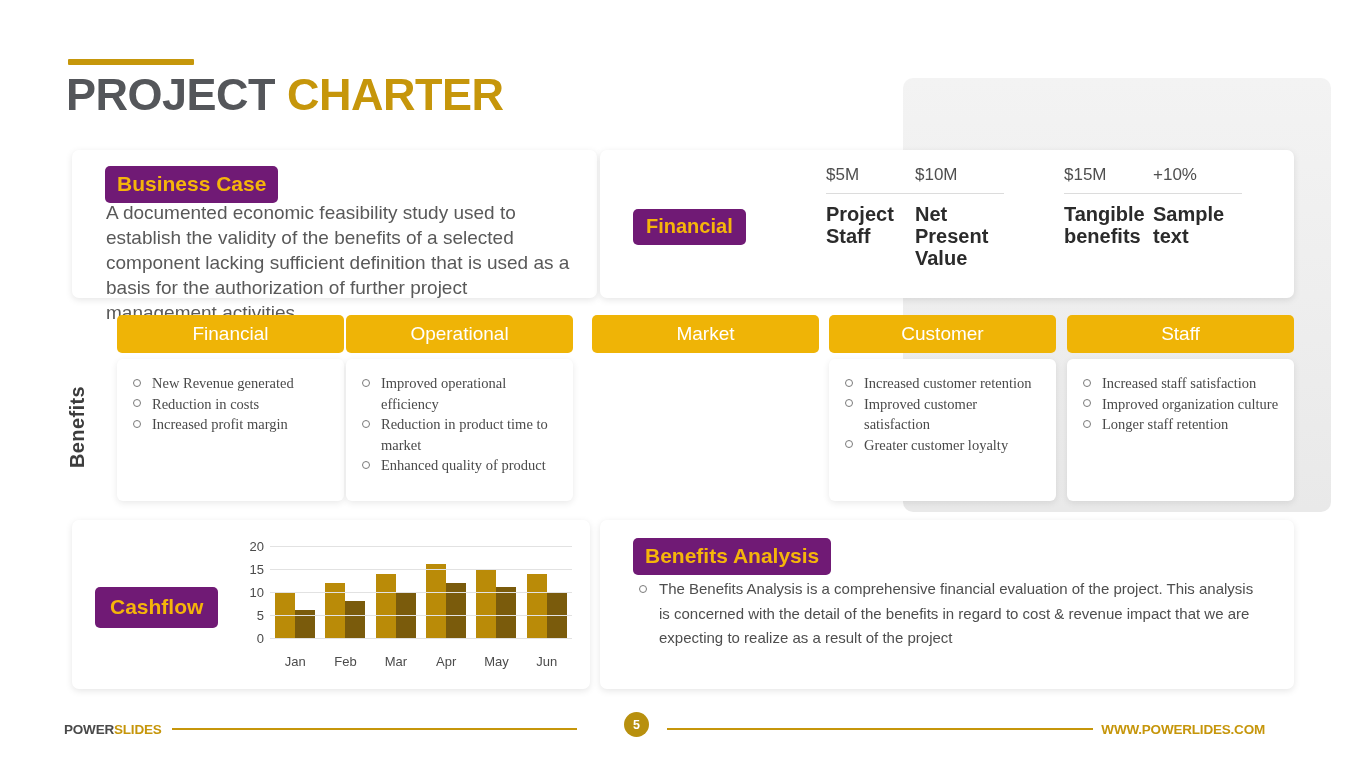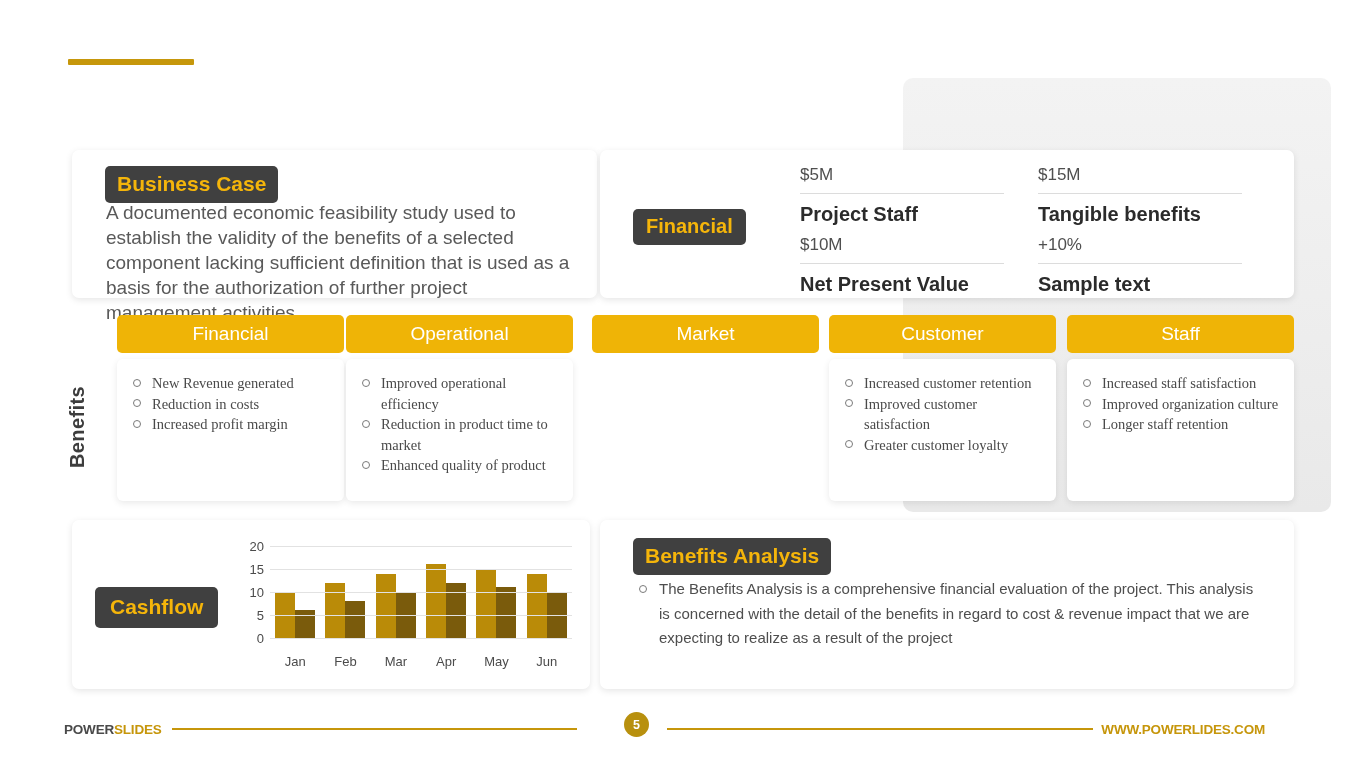--- a/index.html
+++ b/index.html
@@ -32,21 +32,21 @@
   .page-title .t2 { color: #c6960b; }
 
   
   .card {
     position: absolute; background: #ffffff; border-radius: 7px;
     box-shadow: 0 2px 7px rgba(0,0,0,0.10);
   }
 
   
   .pill {
-    display: inline-block; background: #404040; border-radius: 5px;
+    display: inline-block; background: #701a75; border-radius: 5px;
     color: #f5b50a; font-weight: bold; line-height: 1;
   }
 
   
   #business-case-card { left: 72px; top: 150px; width: 525px; height: 148px; }
   #business-case-title {
     position: absolute; left: 33px; top: 16px;
     font-size: 21px; padding: 7px 12px 9px 12px;
   }
   #business-case-body {
@@ -57,21 +57,21 @@
   
   #financial-card { left: 600px; top: 150px; width: 694px; height: 148px; }
   #financial-pill {
     position: absolute; left: 33px; top: 59px;
     font-size: 20px; padding: 7px 13px 9px 13px;
   }
   .fin-cols {
     position: absolute; left: 200px; top: 14px; right: 52px; bottom: 12px;
     display: flex; gap: 0;
   }
-  .fin-col { flex: 1; display: flex; flex-direction: column; }
+  .fin-col { flex: 1; display: flex; flex-direction: row; margin-left: 26px; }
   .fin-col:first-child { padding-right: 34px; }
   .fin-pair { flex: 1; display: flex; flex-direction: column; justify-content: flex-start; }
   .fin-value {
     color: #4f4f4f; font-size: 17px; line-height: 22px;
     border-bottom: 1px solid #dcdcdc; padding-bottom: 7px;
   }
   .fin-label {
     color: #2b2b2b; font-size: 20px; font-weight: bold; line-height: 22px;
     padding-top: 9px; padding-bottom: 9px;
   }
@@ -176,20 +176,23 @@
   }
 </style>
 </head>
 <body>
 
 <div class="slide">
 
   <div class="gray-panel"></div>
 
   <div class="title-rule"></div>
+  <div class="page-title">
+    <span class="t1">PROJECT</span><span>&nbsp;</span><span class="t2">CHARTER</span>
+  </div>
 
   <div class="card" id="business-case-card">
     <div class="pill" id="business-case-title">Business Case</div>
     <div id="business-case-body">A documented economic feasibility study used to establish the validity of the benefits of a selected component lacking sufficient definition that is used as a basis for the authorization of further project management activities</div>
   </div>
 
   <div class="card" id="financial-card">
     <div class="pill" id="financial-pill">Financial</div>
     <div class="fin-cols">
       <div class="fin-col">

